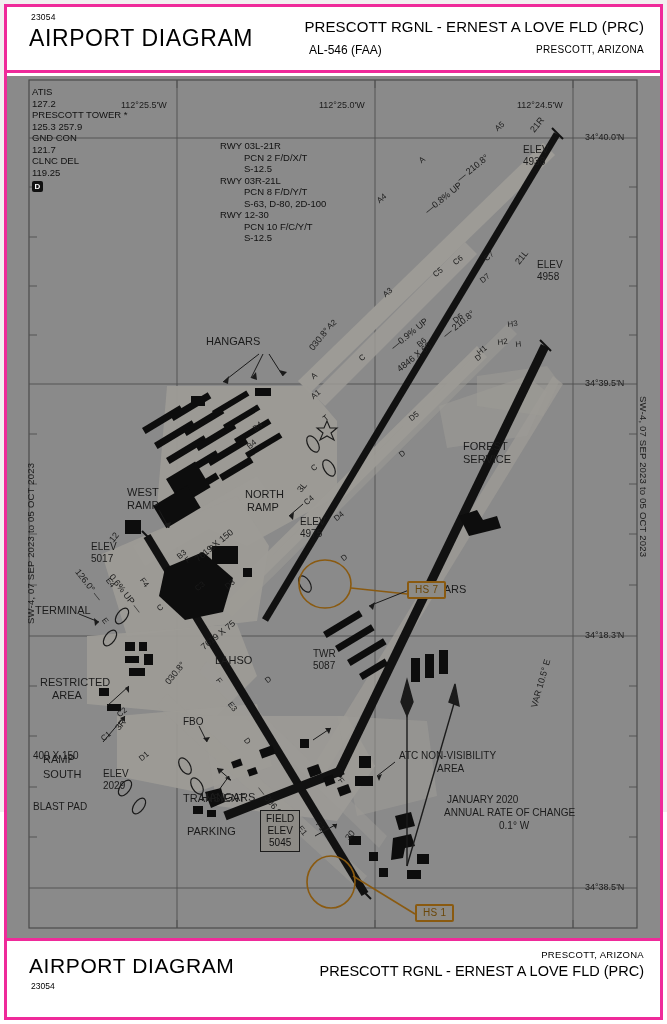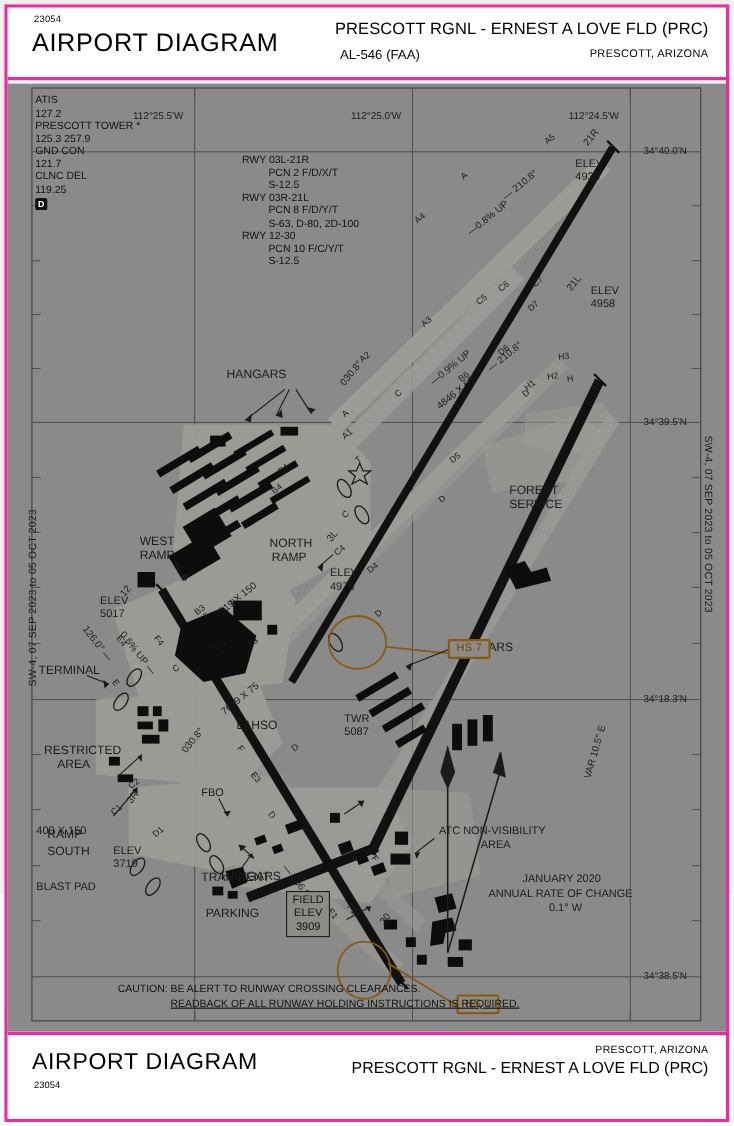--- a/index.html
+++ b/index.html
@@ -361,21 +361,21 @@
 
     <div class="t f10" style="left:516px;top:68px;">ELEV</div>
     <div class="t f10" style="left:516px;top:80px;">4938</div>
     <div class="t f10" style="left:530px;top:183px;">ELEV</div>
     <div class="t f10" style="left:530px;top:195px;">4958</div>
     <div class="t f10" style="left:293px;top:440px;">ELEV</div>
     <div class="t f10" style="left:293px;top:452px;">4975</div>
     <div class="t f10" style="left:84px;top:465px;">ELEV</div>
     <div class="t f10" style="left:84px;top:477px;">5017</div>
     <div class="t f10" style="left:96px;top:692px;">ELEV</div>
-    <div class="t f10" style="left:96px;top:704px;">3719</div>
+    <div class="t f10" style="left:96px;top:704px;">2029</div>
 
     <div class="t f10" style="left:306px;top:572px;">TWR</div>
     <div class="t f10" style="left:306px;top:584px;">5087</div>
 
     <div class="t f11" style="left:199px;top:259px;">HANGARS</div>
     <div class="t f11" style="left:405px;top:507px;">HANGARS</div>
     <div class="t f11" style="left:194px;top:715px;">HANGARS</div>
 
     <div class="t f11" style="left:238px;top:412px;">NORTH</div>
     <div class="t f11" style="left:240px;top:425px;">RAMP</div>
@@ -466,32 +466,28 @@
     <div class="t f8 rot" style="left:130px;top:680px;transform:rotate(-39deg);">D1</div>
     <div class="t f8 rot" style="left:256px;top:602px;transform:rotate(-39deg);">D</div>
     <div class="t f8 rot" style="left:336px;top:700px;transform:rotate(52deg);">F</div>
 
     <div class="hsbox" style="left:400px;top:505px;">HS 7</div>
     <div class="hsbox" style="left:408px;top:828px;">HS 1</div>
 
     <div class="fieldbox" style="left:253px;top:734px;">
       <div>FIELD</div>
       <div>ELEV</div>
-      <div>3909</div>
+      <div>5045</div>
     </div>
 
     <div class="t f9 rot" style="left:522px;top:630px;transform:rotate(-74deg);">VAR 10.5° E</div>
-    <div class="t f10" style="left:468px;top:718px;">JANUARY 2020</div>
+    <div class="t f10" style="left:440px;top:718px;">JANUARY 2020</div>
     <div class="t f10" style="left:437px;top:731px;">ANNUAL RATE OF CHANGE</div>
     <div class="t f10" style="left:492px;top:744px;">0.1° W</div>
 
-    <div class="caution">
-      <div>CAUTION: BE ALERT TO RUNWAY CROSSING CLEARANCES.</div>
-      <div class="u" style="margin-left:48px;">READBACK OF ALL RUNWAY HOLDING INSTRUCTIONS IS REQUIRED.</div>
-    </div>
 
     <div class="sidedate" style="left:18px;top:548px;transform:rotate(-90deg);">SW-4, 07 SEP 2023  to  05 OCT 2023</div>
     <div class="sidedate" style="left:642px;top:320px;transform:rotate(90deg);">SW-4, 07 SEP 2023  to  05 OCT 2023</div>
   </div>
 
   <div class="ftr">
     <div class="ftr-title">AIRPORT DIAGRAM</div>
     <div class="ftr-id">23054</div>
     <div class="ftr-city">PRESCOTT, ARIZONA</div>
     <div class="ftr-apt">PRESCOTT RGNL - ERNEST A LOVE FLD (PRC)</div>

